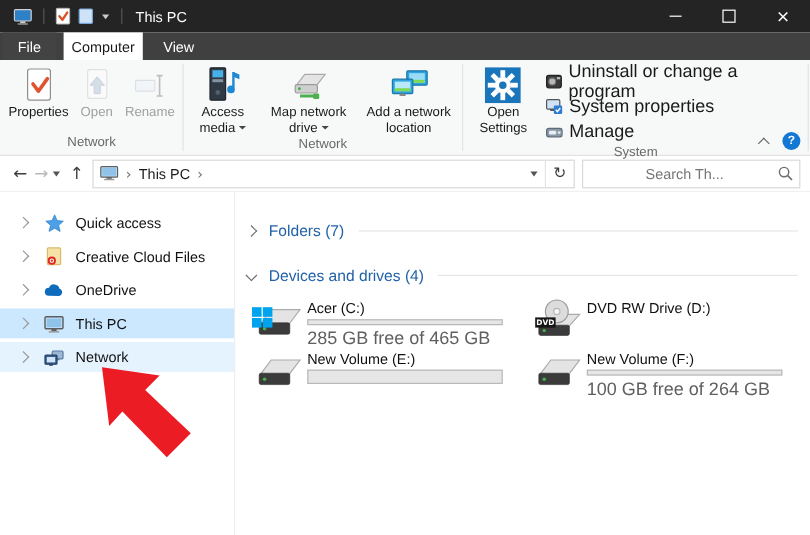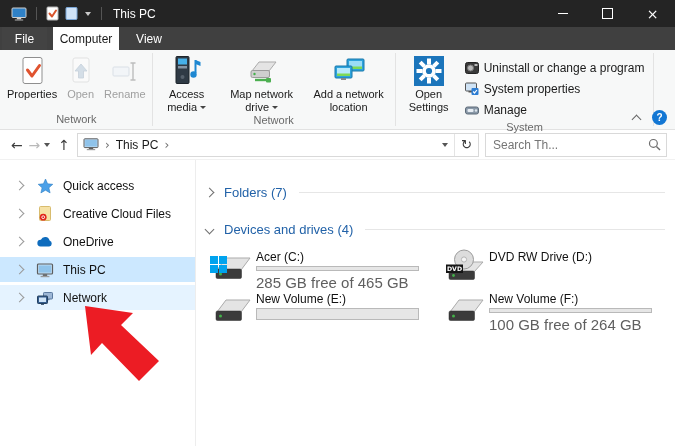--- a/index.html
+++ b/index.html
@@ -36,21 +36,21 @@
            font-size:11px;line-height:12.5px;color:#1a1a1a;text-align:center;}
   .big-btn .ic{height:33px;display:flex;align-items:center;justify-content:center;margin-bottom:1px;}
   .big-btn.disabled{color:#9f9f9f;}
   .big-btn.disabled .ic{opacity:.55;}
   .btn-label{display:inline;}
   .dd-caret{display:inline-block;width:0;height:0;border-left:3px solid transparent;
             border-right:3px solid transparent;border-top:3.5px solid #444;margin-left:3px;vertical-align:middle;}
   .grp-label{font-size:11px;color:#696969;text-align:center;padding:1px 0 4px;}
   .vsep{width:1px;background:#e3e3e3;margin:3px 1px;}
   .small-col{display:flex;flex-direction:column;justify-content:flex-start;padding:5px 8px 0 4px;}
-  .small-btn{display:flex;align-items:center;gap:5px;font-size:12px;color:#1a1a1a;height:21px;}
+  .small-btn{display:flex;align-items:center;gap:5px;font-size:15px;color:#1a1a1a;height:21px;}
   .ribbon-corner{position:absolute;right:8px;bottom:4px;display:flex;align-items:center;gap:12px;}
   .chev-up{width:6px;height:6px;border-top:1.5px solid #666;border-right:1.5px solid #666;
            transform:rotate(-45deg);margin-top:3px;}
   .help-btn{width:15px;height:15px;border-radius:50%;background:#1377d4;color:#fff;font-size:10px;
             font-weight:bold;display:flex;align-items:center;justify-content:center;}
 
   
   .navbar{height:30px;display:flex;align-items:center;padding:0 8px;border-bottom:1px solid #f1f1f1;box-sizing:border-box;}
   .nav-ic{font-size:14px;color:#3d3d3d;width:21px;text-align:center;}
   .nav-ic.dis{color:#b9b9b9;}
@@ -60,21 +60,21 @@
         padding-left:5px;box-sizing:border-box;margin-left:4px;background:#fff;}
   .crumb-sep{color:#6f6f6f;font-size:12px;margin:0 6px;}
   .crumb{font-size:12px;color:#1a1a1a;}
   .addr-end{margin-left:auto;display:flex;align-items:center;height:100%;}
   .addr-caret-btn{width:18px;display:flex;justify-content:center;}
   .addr-vsep{width:1px;height:100%;background:#e4e4e4;}
   .refresh-btn{width:23px;text-align:center;font-size:13px;color:#3d3d3d;}
   .search{flex:1;height:24px;border:1px solid #d9d9d9;display:flex;align-items:center;
           padding:0 5px 0 7px;margin-left:6px;box-sizing:border-box;background:#fff;}
   .search input{border:0;outline:0;flex:1;min-width:0;font-size:12px;color:#555;background:transparent;
-                font-family:inherit;padding:0;}
+                font-family:inherit;padding:0;text-align:center;}
 
   
   .content{display:flex;height:286px;}
   .sidebar{width:196px;border-right:1px solid #ededed;padding-top:13px;box-sizing:border-box;flex:none;}
   .side-item{height:25px;display:flex;align-items:center;padding-left:16px;margin-bottom:3px;font-size:12px;color:#111;}
   .side-item.selected{background:#cce8ff;}
   .side-item.hovered{background:#e5f3ff;}
   .tree-chev{width:6px;height:6px;border-right:1.2px solid #9a9a9a;border-bottom:1.2px solid #9a9a9a;
              transform:rotate(-45deg);margin-right:13px;flex:none;}
   .side-icon{width:18px;display:flex;justify-content:center;margin-right:9px;flex:none;}

